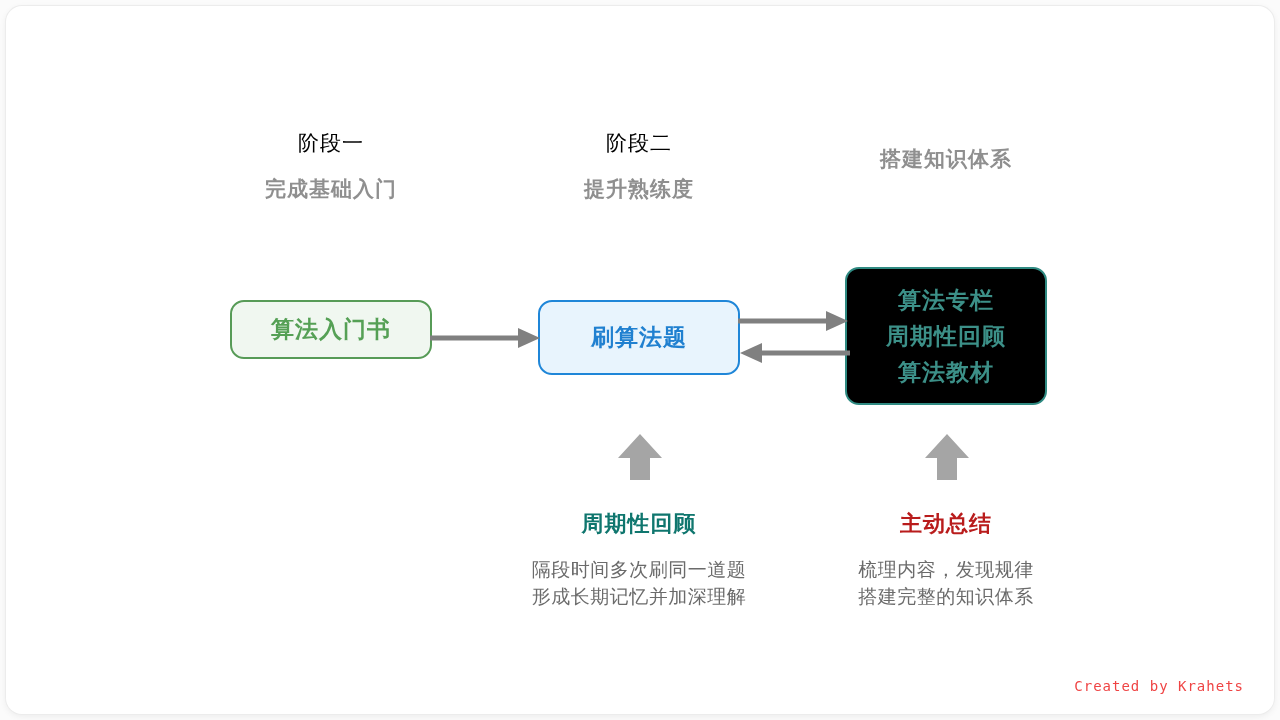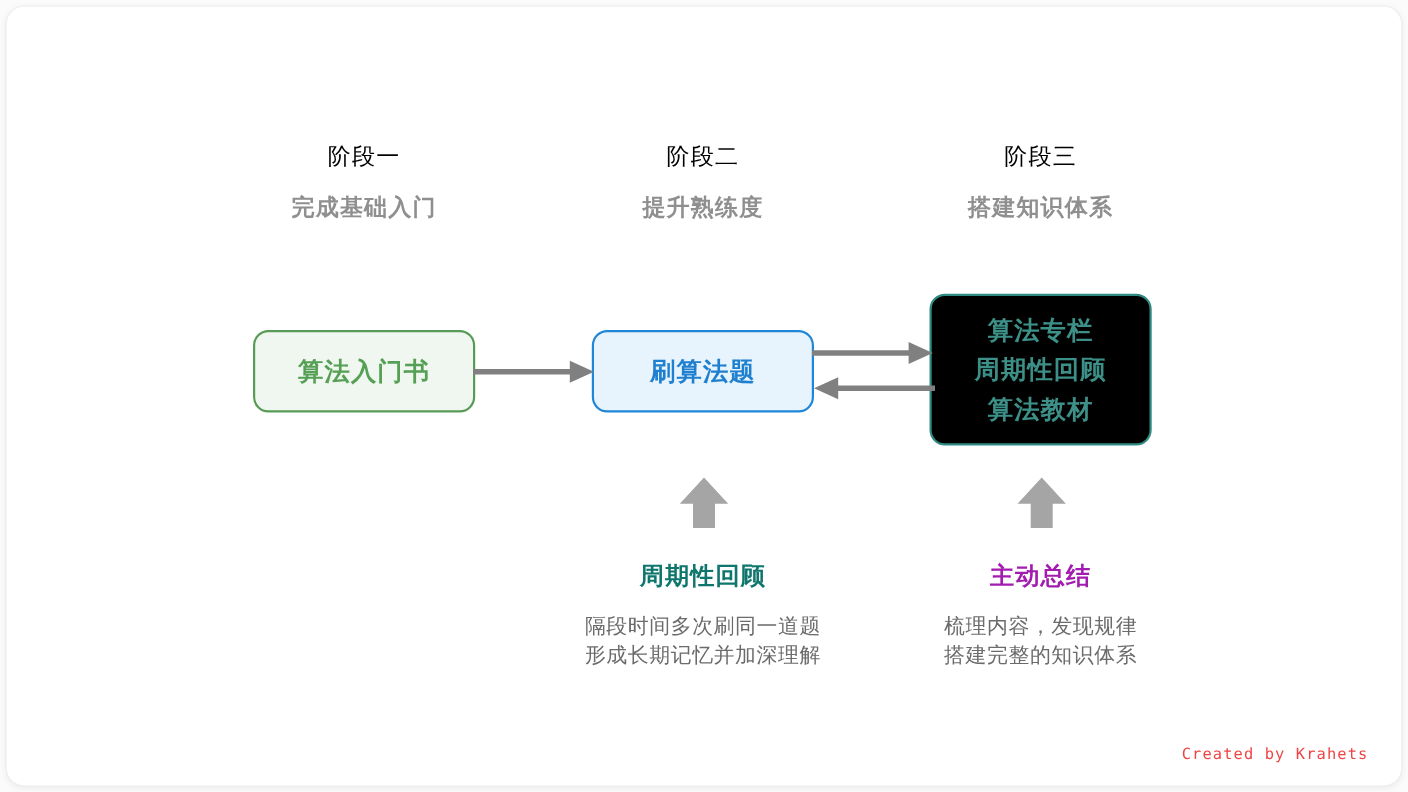--- a/index.html
+++ b/index.html
@@ -61,21 +61,21 @@
     box-sizing: border-box;
     display: flex;
     flex-direction: column;
     align-items: center;
     justify-content: center;
     font-weight: bold;
     letter-spacing: 1px;
   }
   #node-book {
     left: 230px; top: 300px;
-    width: 202px; height: 75px;
+    width: 202px; height: 59px;
     background: #f0f7f0;
     border: 2px solid #579b57;
     color: #55a055;
     font-size: 23px;
   }
   #node-practice {
     left: 538px; top: 300px;
     width: 202px; height: 75px;
     background: #e8f4fd;
     border: 2px solid #1f86d8;
@@ -110,21 +110,21 @@
   .note .note-body {
     font-size: 19px;
     color: #6b6b6b;
     line-height: 27px;
     margin-top: 17px;
     letter-spacing: 0.5px;
   }
   #note-review { left: 489px; top: 509px; }
   #note-review .note-title { color: #0f766e; }
   #note-summary { left: 796px; top: 509px; }
-  #note-summary .note-title { color: #a21caf; }
+  #note-summary .note-title { color: #b91c1c; }
 
   
   #credit {
     position: absolute;
     right: 36px;
     bottom: 26px;
     font-family: "DejaVu Sans Mono", "Liberation Mono", monospace;
     font-size: 14px;
     color: #ef4444;
     letter-spacing: 1px;
@@ -138,21 +138,20 @@
 
   <div class="phase" id="phase-1">
     <div class="ph-sub">阶段一</div>
     <div class="ph-title">完成基础入门</div>
   </div>
   <div class="phase" id="phase-2">
     <div class="ph-sub">阶段二</div>
     <div class="ph-title">提升熟练度</div>
   </div>
   <div class="phase" id="phase-3">
-    <div class="ph-sub">阶段三</div>
     <div class="ph-title">搭建知识体系</div>
   </div>
 
   <div class="node" id="node-book">
     <div class="line">算法入门书</div>
   </div>
 
   <div class="node" id="node-practice">
     <div class="line">刷算法题</div>
   </div>

